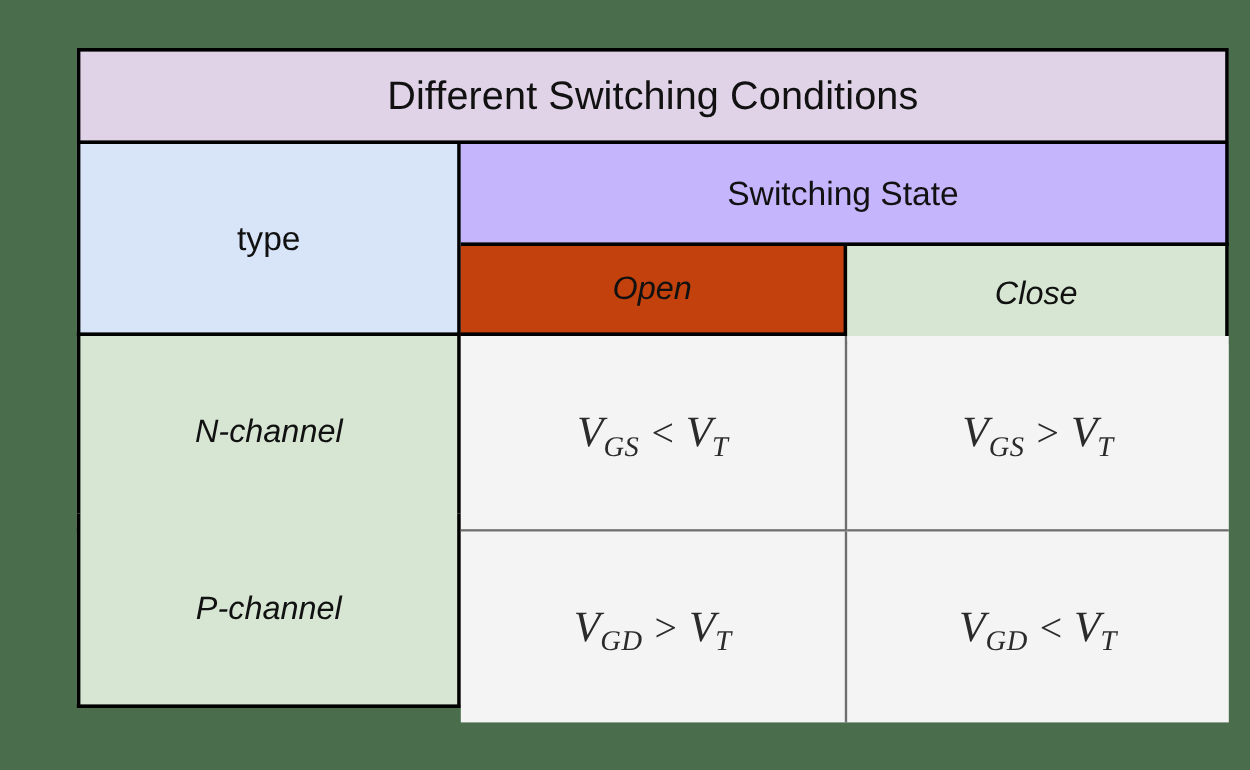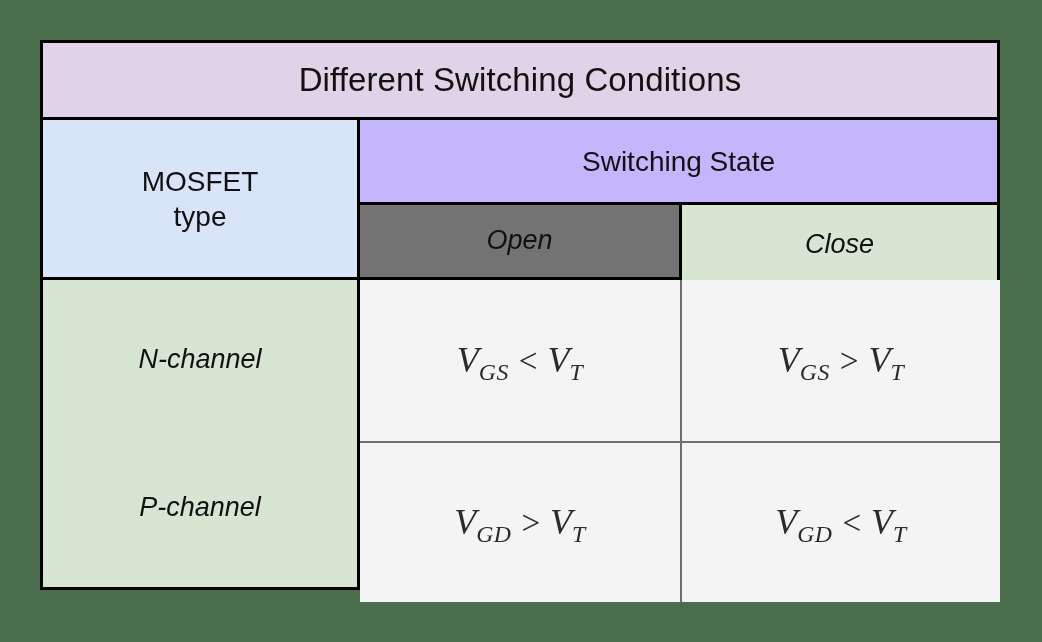--- a/index.html
+++ b/index.html
@@ -24,20 +24,21 @@
   }
 
   .cell {
     position: absolute;
     box-sizing: border-box;
     display: flex;
     align-items: center;
     justify-content: center;
     color: #111111;
     line-height: 1.25;
+    margin-left: 24px;
   }
 
   
   #title-cell {
     left: 0;
     top: 0;
     width: 960px;
     height: 80px;
     background: #e0d3e8;
     border: 3px solid #000000;
@@ -70,21 +71,21 @@
     border-left: none;
     font-size: 28px;
   }
 
   
   #open-cell {
     left: 320px;
     top: 165px;
     width: 322px;
     height: 75px;
-    background: #737373;
+    background: #c2410c;
     border: 3px solid #000000;
     border-top: none;
     border-left: none;
     font-size: 27px;
     font-style: italic;
   }
   #close-cell {
     left: 642px;
     top: 165px;
     width: 318px;
@@ -146,21 +147,20 @@
   }
 </style>
 </head>
 <body>
 
 <div id="table-wrap">
 
   <div class="cell" id="title-cell">Different Switching Conditions</div>
 
   <div class="cell" id="mosfet-type-cell">
-    <span>MOSFET</span>
     <span>type</span>
   </div>
 
   <div class="cell" id="switching-state-cell">Switching State</div>
 
   <div class="cell" id="open-cell">Open</div>
   <div class="cell" id="close-cell">Close</div>
 
   <div class="cell row-label" id="nchannel-label">N-channel</div>
   <div class="cell row-label" id="pchannel-label">P-channel</div>

